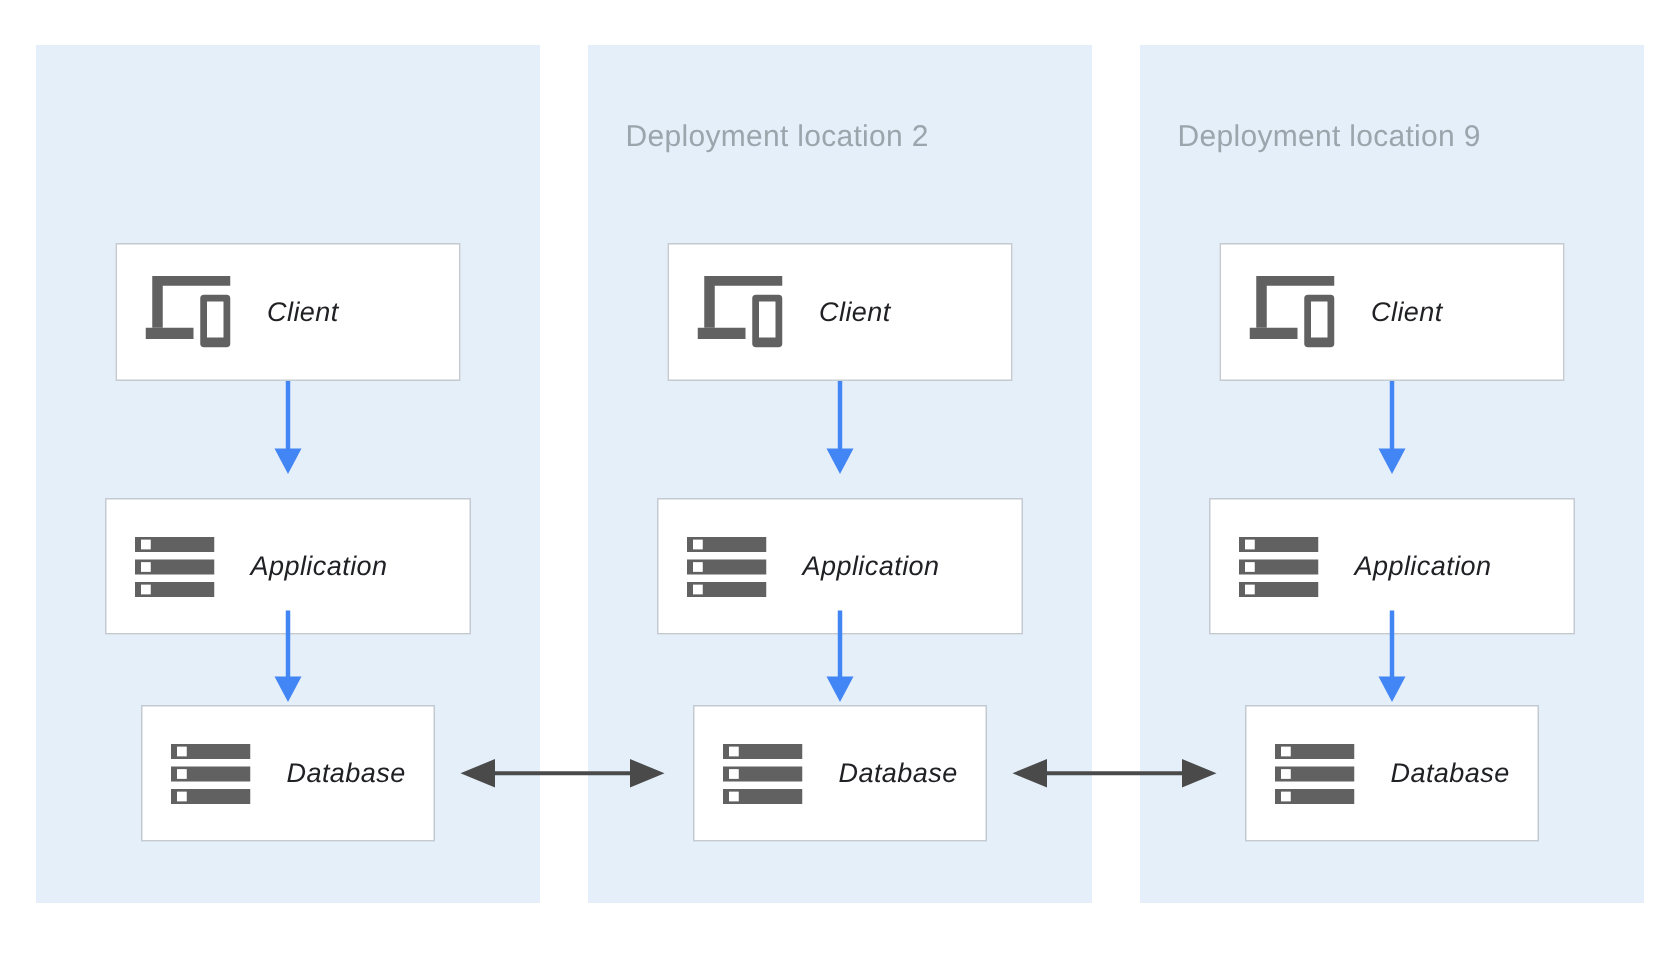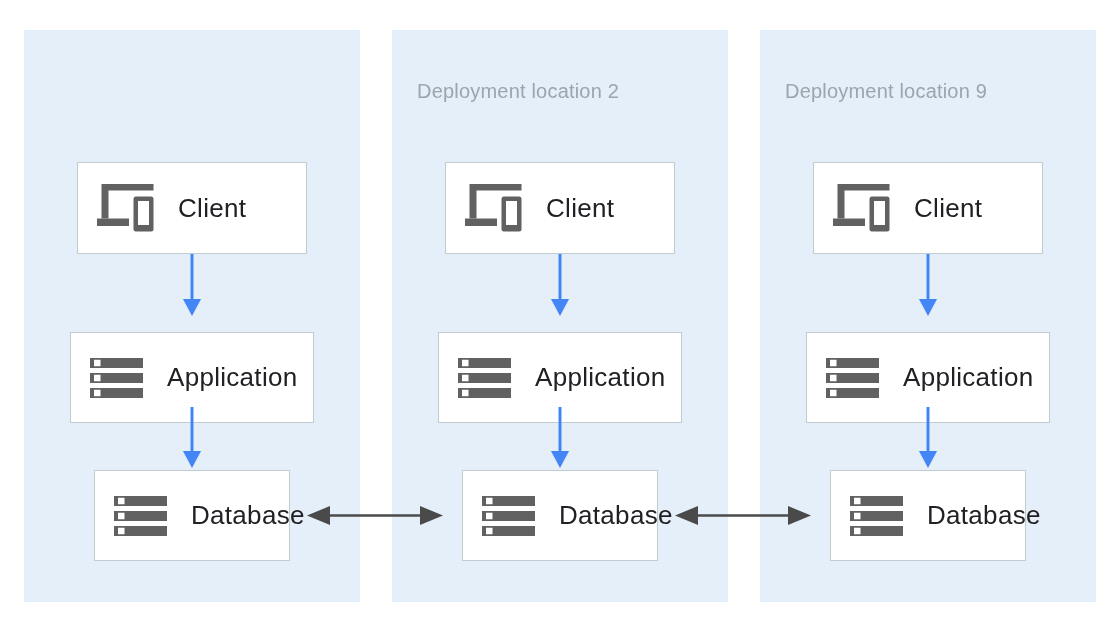--- a/index.html
+++ b/index.html
@@ -24,22 +24,22 @@
     background:var(--box-bg,#fff);
     border:1px solid var(--box-border,#C4CBD0);
     box-sizing:border-box;
     display:flex; align-items:center;
     padding-left:19px; gap:24px;
   }
   .node.client      { top:132px; width:230px; height:92px; }
   .node.application { top:286px; width:244px; height:91px;margin-top:16px; }
   .node.database    { top:440px; width:196px; height:91px; }
   .node .label {
-    font-size:26px; letter-spacing:.3px;
-    color:var(--label,#202124); white-space:nowrap;
+    font-size:18px; letter-spacing:.3px;
+    color:var(--label,#202124); white-space:nowrap;font-style:italic;
   }
   .icon svg { display:block; }
   .icon .ink  { fill:var(--icon,#616161); }
   .icon .hole { fill:var(--icon-hole,#ffffff); }
   .arrow-layer {
     position:absolute; left:0; top:0; width:1120px; height:636px;
     pointer-events:none;
   }
   .arrow-layer .blue-line { stroke:var(--arrow-blue,#4285F4); stroke-width:3; }
   .arrow-layer .blue-head { fill:var(--arrow-blue,#4285F4); }

